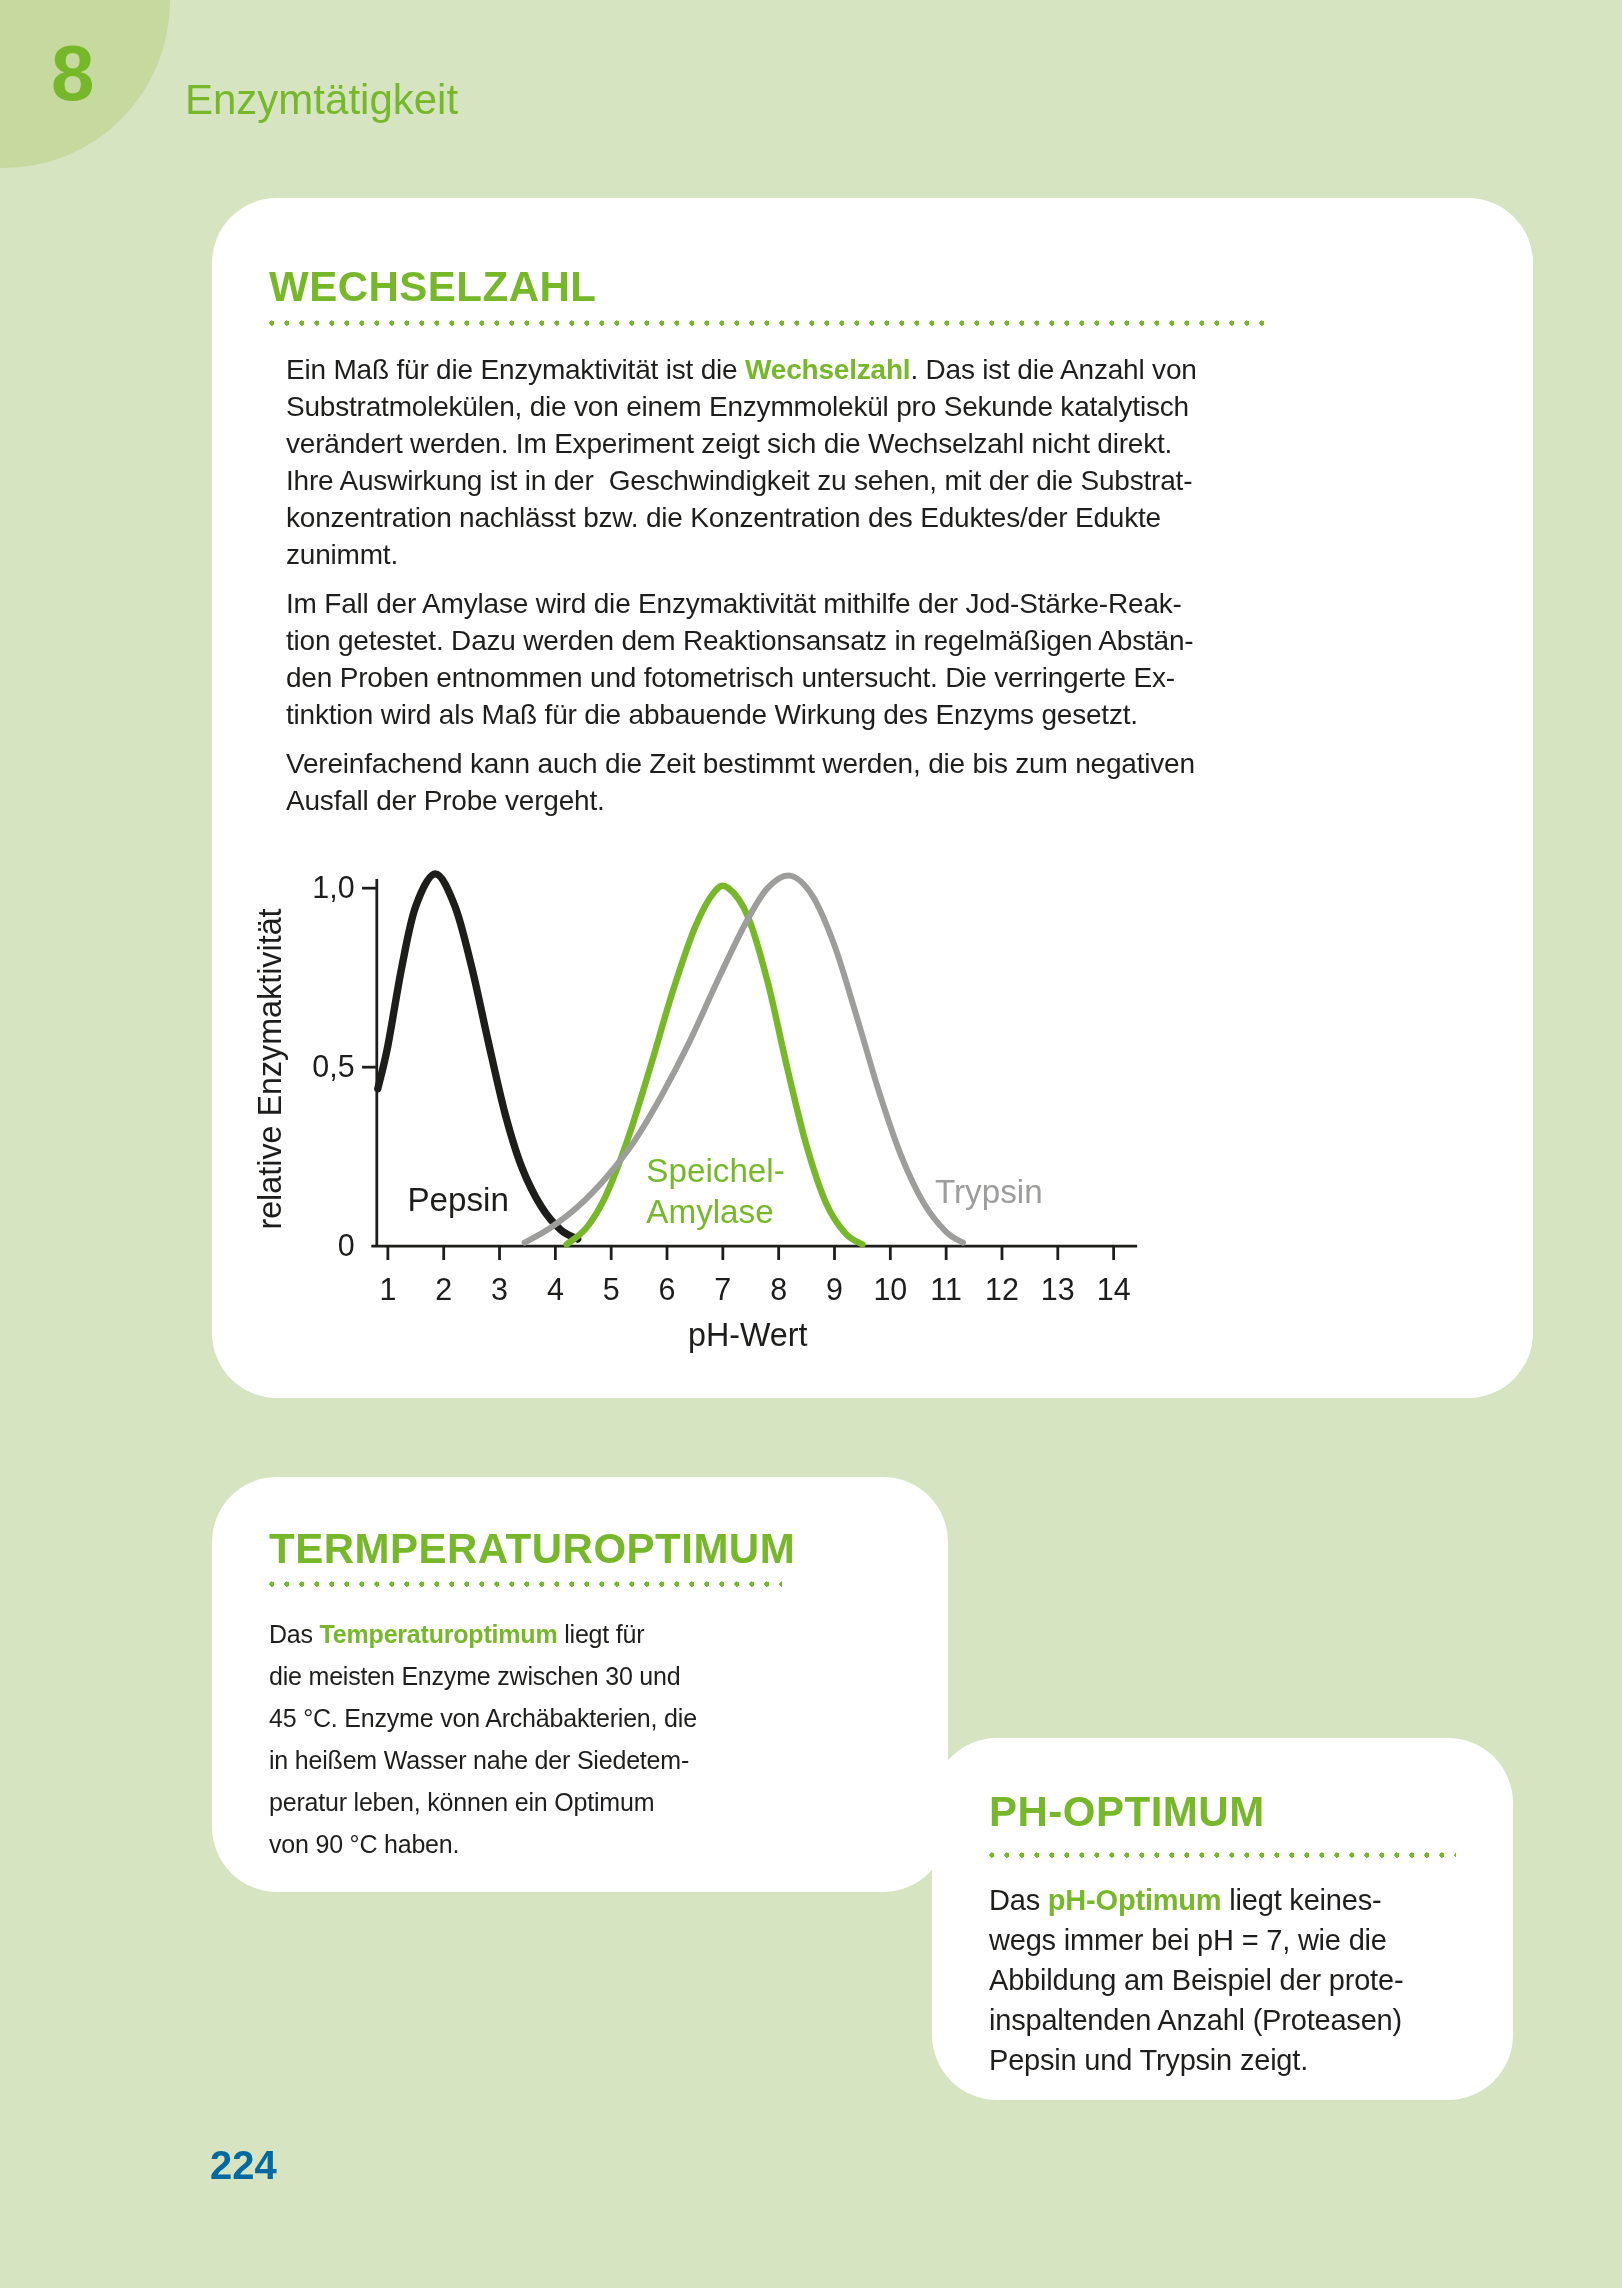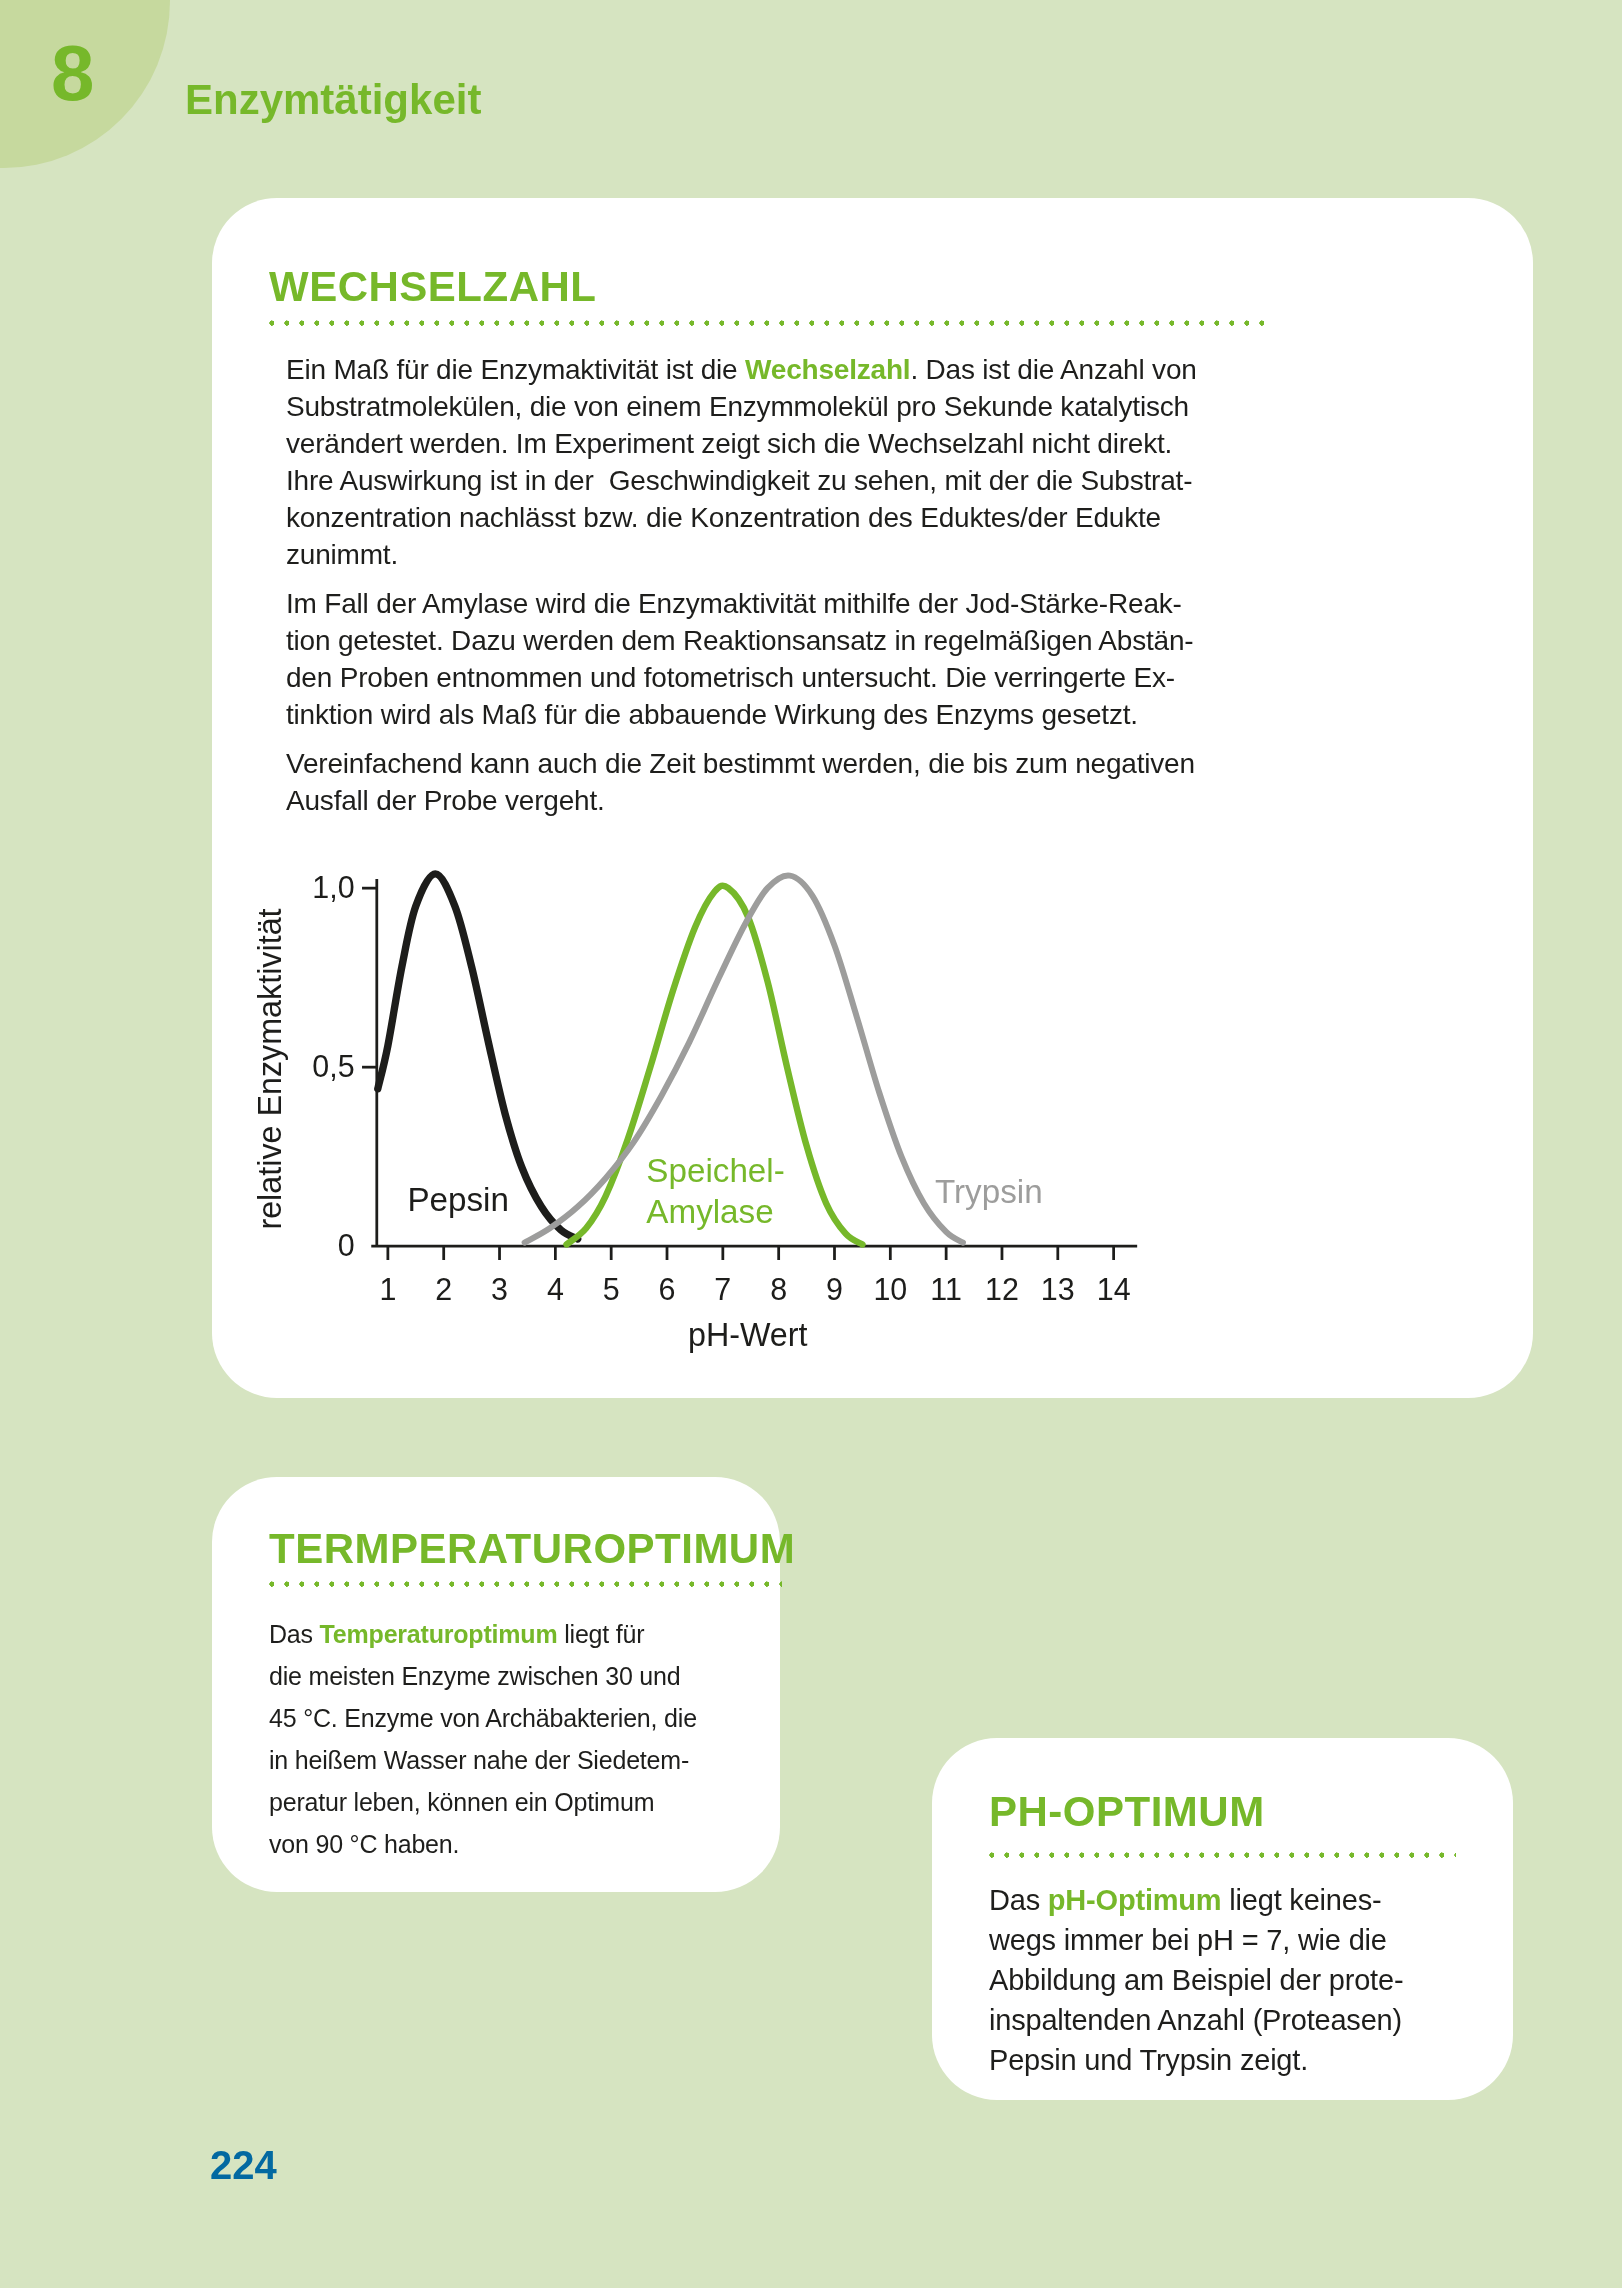--- a/index.html
+++ b/index.html
@@ -1,24 +1,24 @@
 <!DOCTYPE html>
 <html style="font-size:14.8px"><head>
 <meta charset="utf-8">
 <style>
   html,body{margin:0;padding:0;background:#d6e4c1;}
   .page{position:relative;width:1623px;height:2289px;background:#d6e4c1;overflow:hidden;
         font-family:"Liberation Sans",sans-serif;color:#1e1e1c;}
   .corner-circle{position:absolute;left:-162px;top:-166px;width:332px;height:334px;
         border-radius:50%;background:#c6d99e;}
   .chapter-number{position:absolute;left:51px;top:28px;font-size:78px;font-weight:bold;color:#76b82a;}
-  .chapter-title{position:absolute;left:185px;top:76px;font-size:42px;font-weight:bold;color:#76b82a;}
+  .chapter-title{position:absolute;left:185px;top:76px;font-size:42px;font-weight:normal;color:#76b82a;}
   .card{position:absolute;background:#ffffff;border-radius:65px;}
   .card1{left:212px;top:198px;width:1321px;height:1200px;}
-  .card2{left:212px;top:1477px;width:568px;height:415px;}
+  .card2{left:212px;top:1477px;width:736px;height:415px;}
   .card3{left:932px;top:1738px;width:581px;height:362px;}
   .card-title{position:absolute;left:57px;font-size:42px;font-weight:bold;color:#76b82a;letter-spacing:0.5px;white-space:pre;}
   .card1 .card-title{top:65px;}
   .card2 .card-title{top:48px;}
   .card3 .card-title{top:50px;}
   .dots{position:absolute;left:57px;height:5.5px;background-image:radial-gradient(circle at 2.8px 2.8px,#76b82a 2.3px,rgba(0,0,0,0) 2.5px);
         background-size:15px 5.5px;background-repeat:repeat-x;}
   .card1 .dots{top:122px;width:1005px;}
   .card2 .dots{top:104px;width:513px;}
   .card3 .dots{top:114px;width:467px;}

